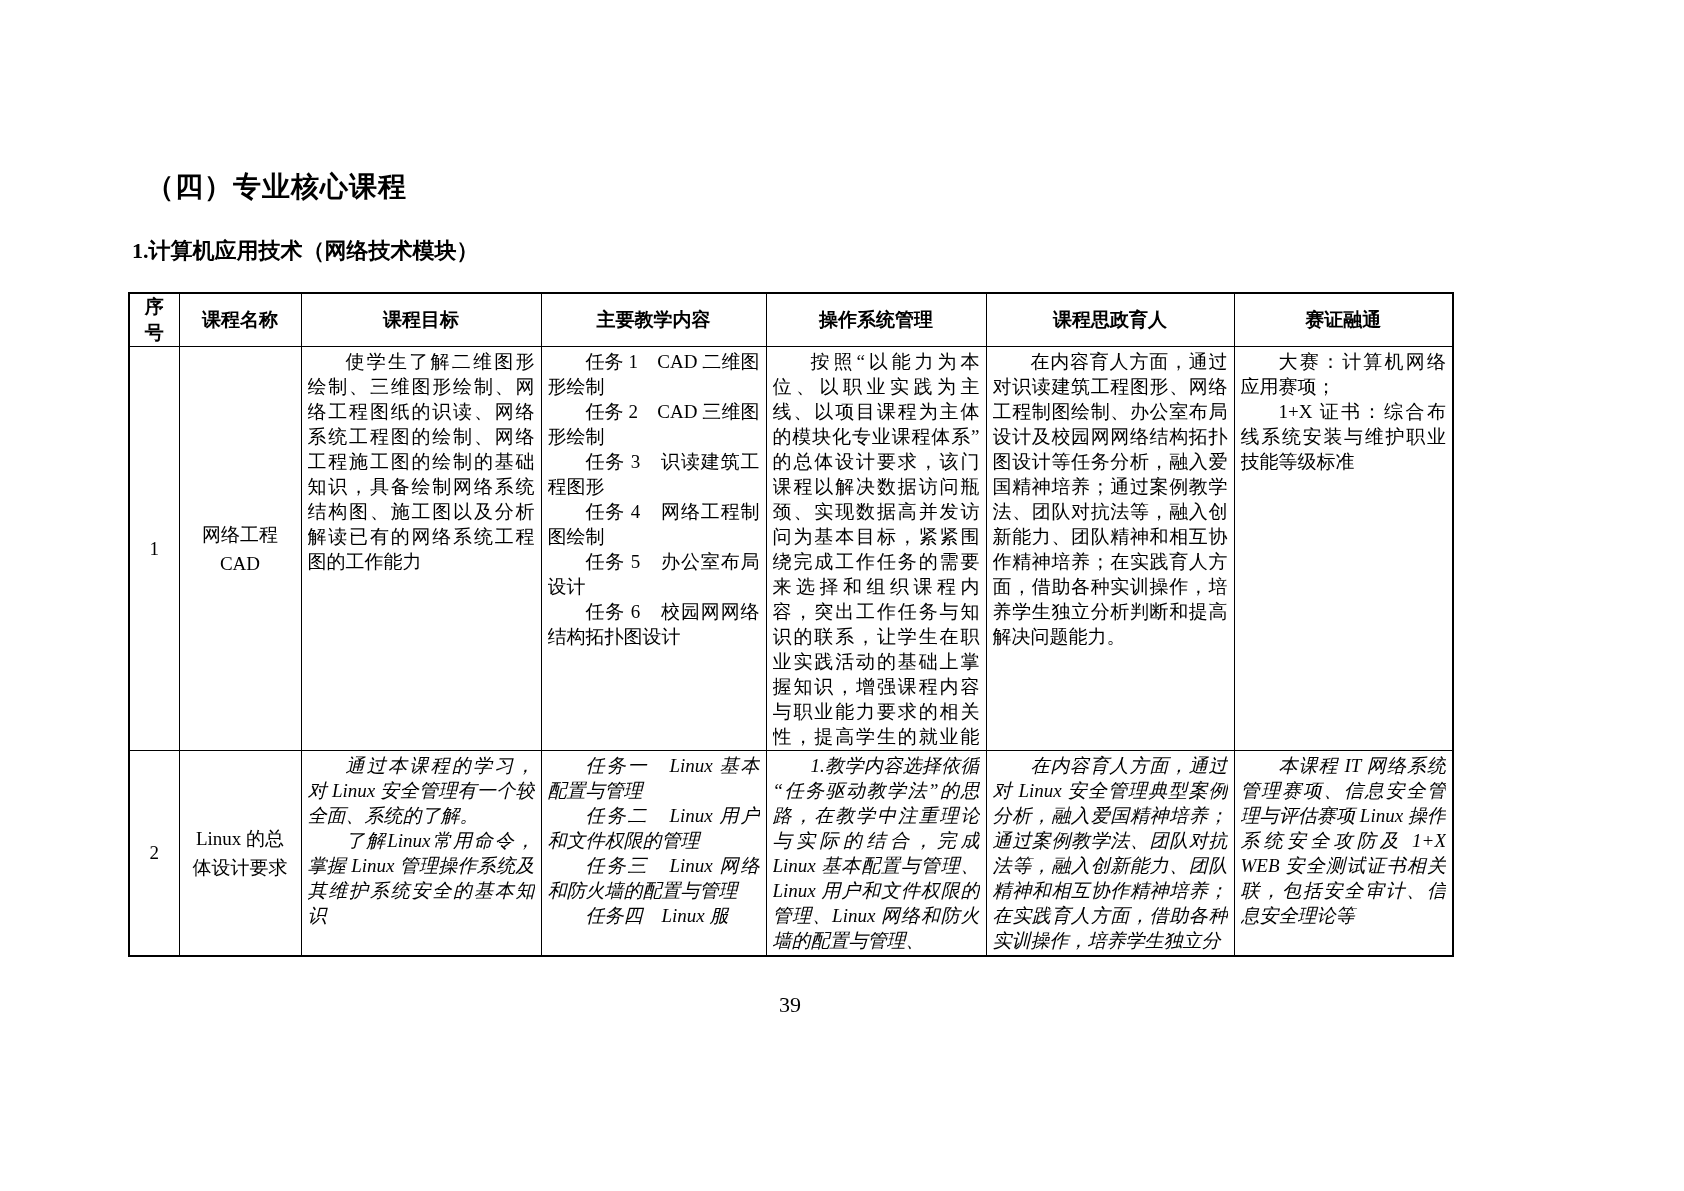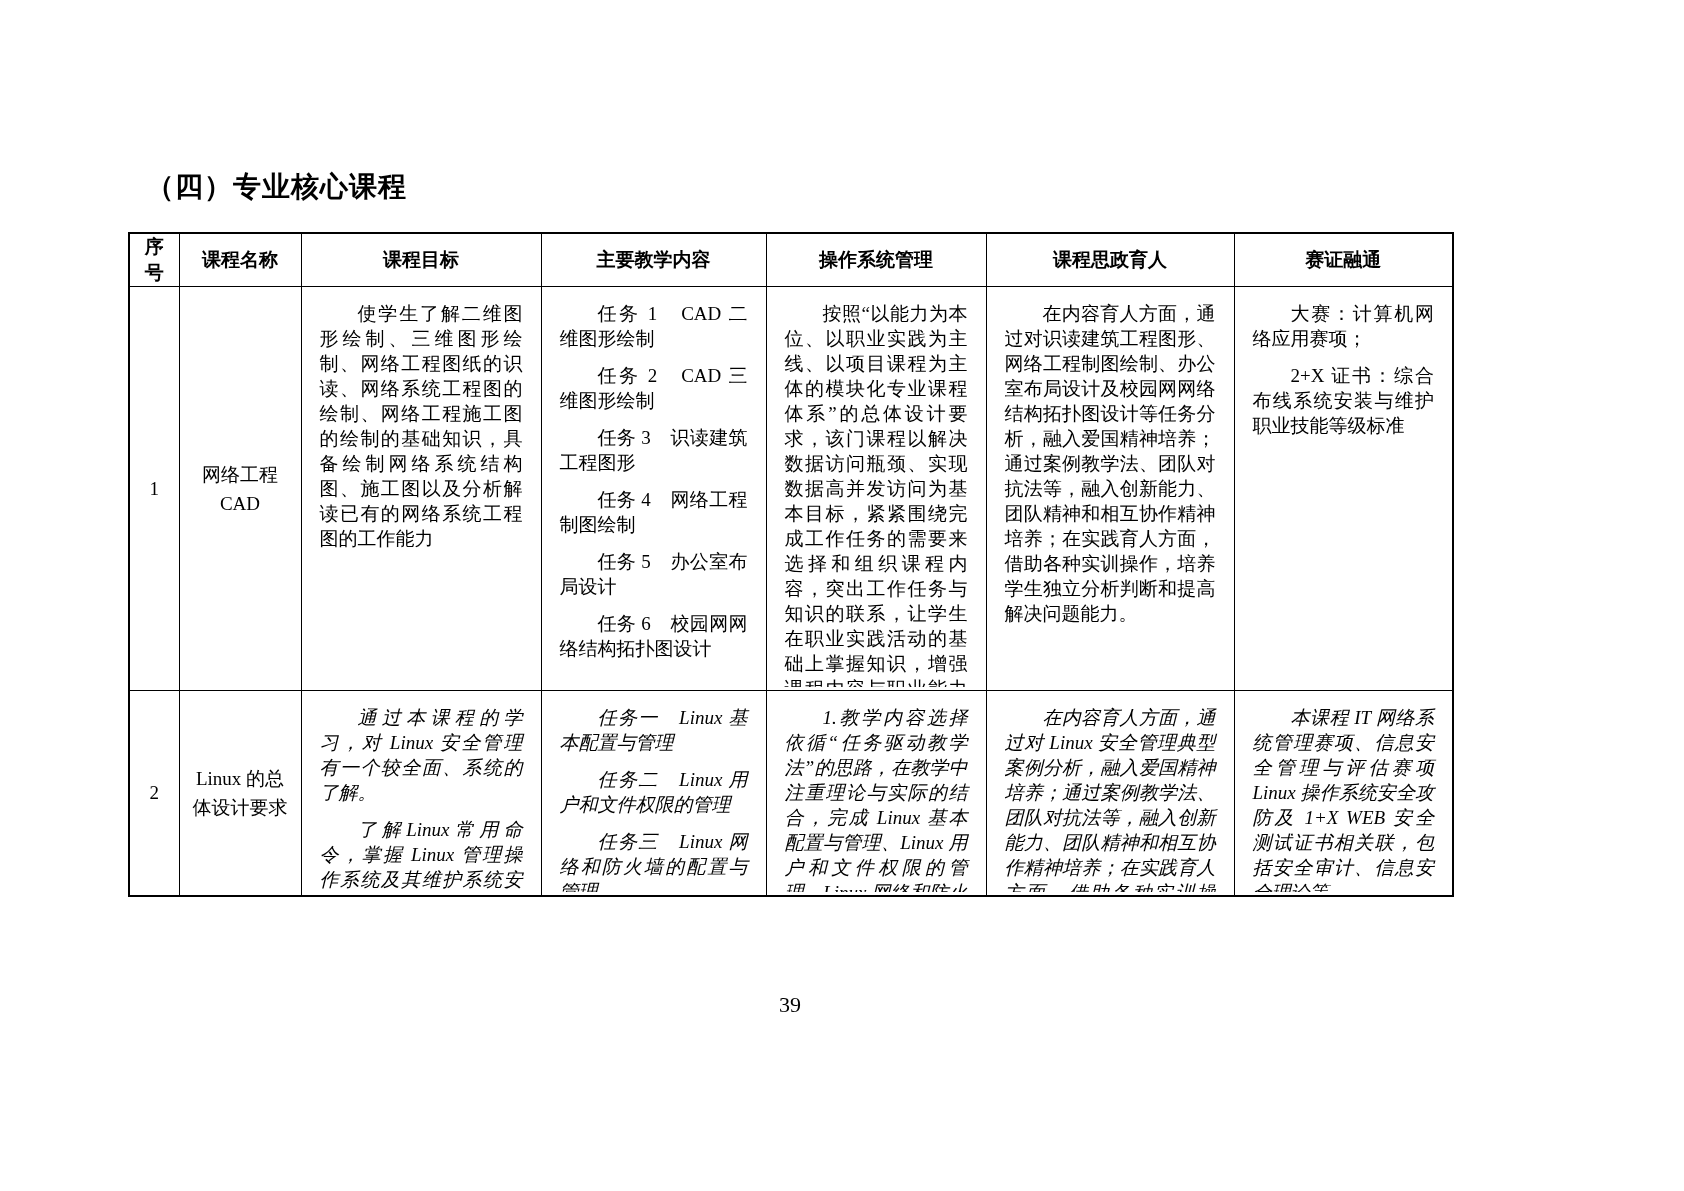--- a/index.html
+++ b/index.html
@@ -55,21 +55,21 @@
     text-align: center;
     vertical-align: middle;
     line-height: 29px;
   }
   .row-1 { height: 404px; }
   .row-2 { height: 205px; }
   .clip { overflow: hidden; }
   .row-1 .clip { height: 398px; }
   .row-2 .clip { height: 199px; font-style: italic; }
   .course-table p {
-    margin: 12px;
+    margin: 0;
     text-indent: 2em;
     text-align: justify;
     text-justify: inter-character;
     word-break: break-word;
   }
   .course-name { display: inline-block; max-width: 104px; }
   .page-number {
     position: absolute;
     left: 128px;
     top: 992px;
@@ -77,20 +77,21 @@
     text-align: center;
     font-size: 22px;
   }
 </style>
 </head>
 <body>
 
 <div class="page">
   <div class="content">
     <div class="section-title">（四）专业核心课程</div>
+    <div class="subsection-title">1.计算机应用技术（网络技术模块）</div>
 
     <table class="course-table">
       <colgroup>
         <col style="width:50px">
         <col style="width:122px">
         <col style="width:240px">
         <col style="width:225px">
         <col style="width:220px">
         <col style="width:248px">
         <col style="width:219px">
@@ -133,21 +134,21 @@
             </div>
           </td>
           <td>
             <div class="clip">
               <p>在内容育人方面，通过对识读建筑工程图形、网络工程制图绘制、办公室布局设计及校园网网络结构拓扑图设计等任务分析，融入爱国精神培养；通过案例教学法、团队对抗法等，融入创新能力、团队精神和相互协作精神培养；在实践育人方面，借助各种实训操作，培养学生独立分析判断和提高解决问题能力。</p>
             </div>
           </td>
           <td>
             <div class="clip">
               <p>大赛：计算机网络应用赛项；</p>
-              <p>2+X 证书：综合布线系统安装与维护职业技能等级标准</p>
+              <p>1+X 证书：综合布线系统安装与维护职业技能等级标准</p>
             </div>
           </td>
         </tr>
         <tr class="row-2">
           <td class="center">2</td>
           <td class="center">
             <span class="course-name">Linux 的总体设计要求</span>
           </td>
           <td>
             <div class="clip">

